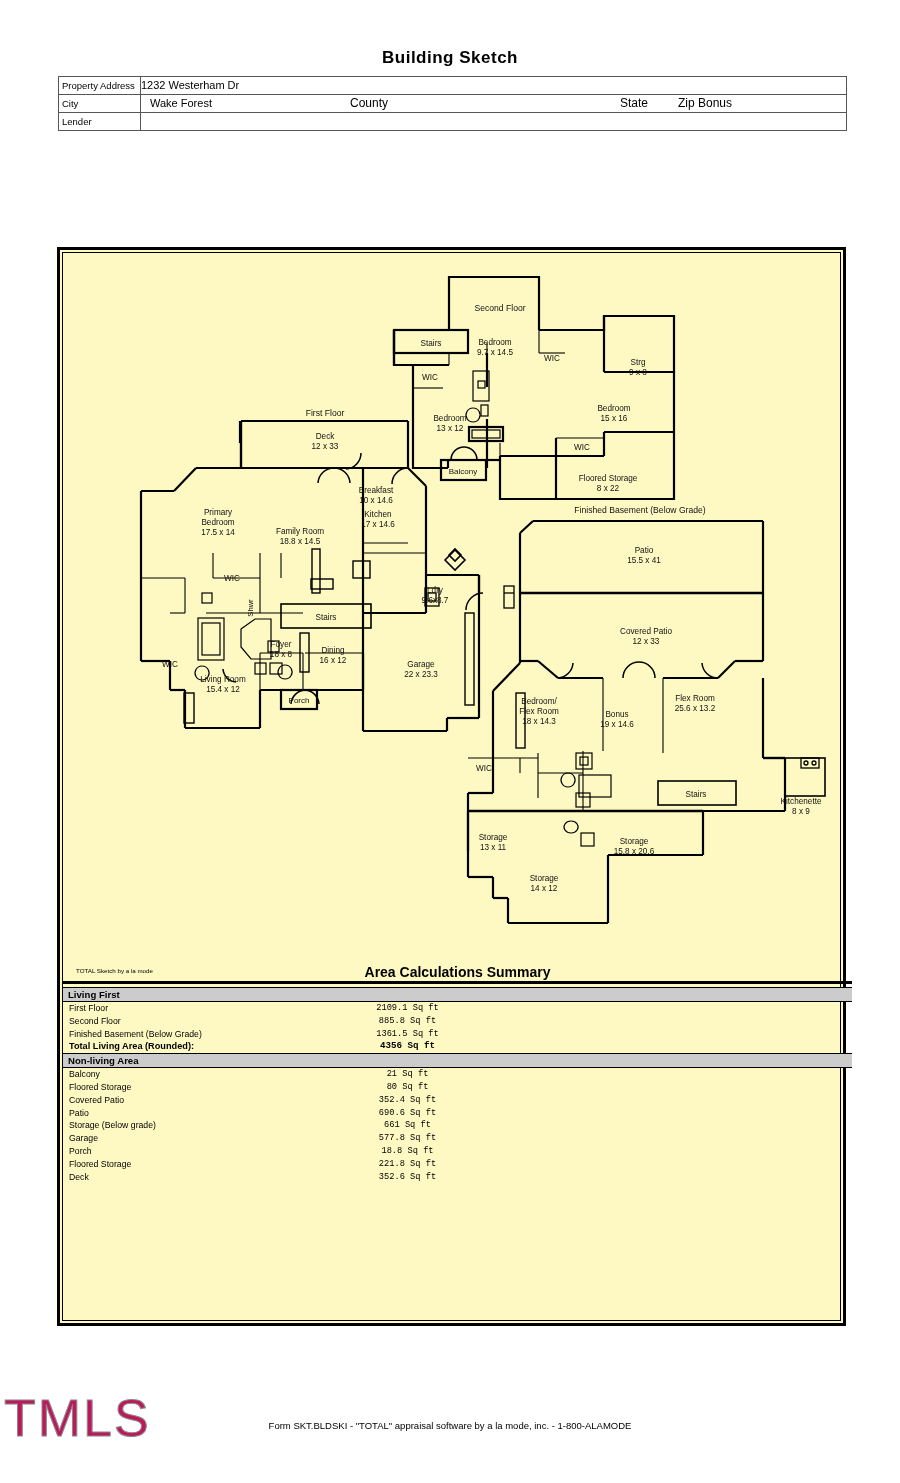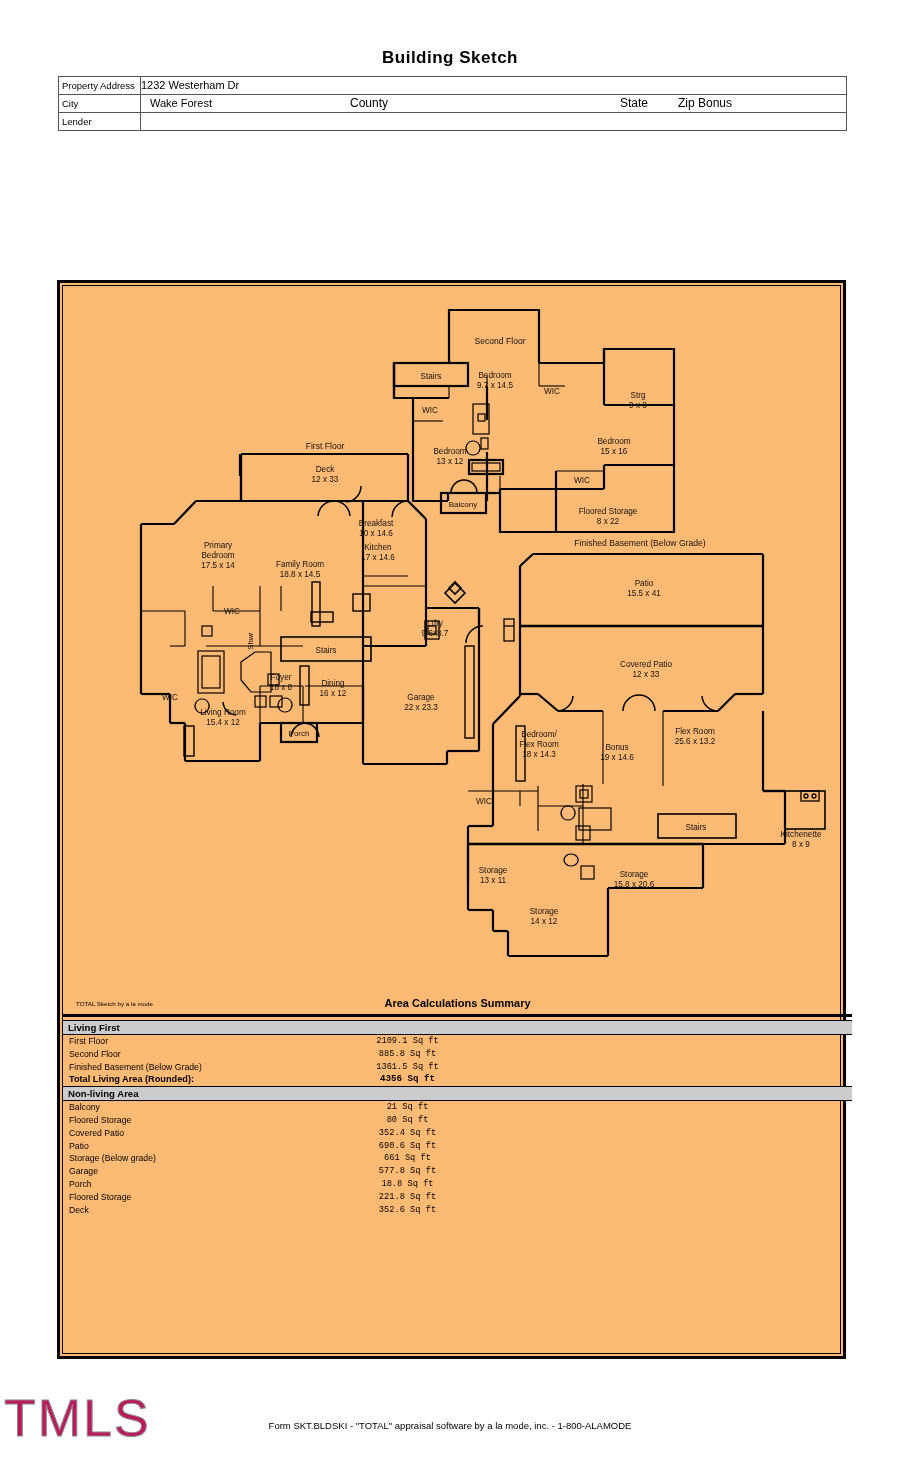--- a/index.html
+++ b/index.html
@@ -15,29 +15,29 @@
   .hdr td{border:1px solid #555;height:17px;font-size:9.5px;padding:0 0 0 3px;
           vertical-align:middle;line-height:17px;white-space:nowrap;}
   .hdr .lbl{width:78px;}
   .hdr .val{font-size:11px;padding-left:0;}
   .hdr .sub{font-size:12px;}
   .cell-flex{display:flex;align-items:center;}
   .cell-flex .v{font-size:11px;margin-left:6px;}
 
   
   .frame{position:absolute;left:57px;top:247px;width:789px;height:1079px;
-         border:3px solid #000;background:#fdba74;box-sizing:border-box;margin-top:33px;}
+         border:3px solid #000;background:#fef9c3;box-sizing:border-box;}
   .frame-inner{position:absolute;inset:2px;border:1px solid #000;}
 
   
   .sketch{position:absolute;left:0;top:0;width:789px;height:725px;}
   .sketch svg{display:block;}
   .sk-credit{position:absolute;left:13px;top:714px;font-size:6.2px;color:#000;}
   .sk-acs{position:absolute;left:0;top:711px;width:789px;text-align:center;
-          font-size:11px;font-weight:bold;}
+          font-size:14px;font-weight:bold;}
   .hr-thick{position:absolute;left:0px;top:728px;width:789px;height:3px;background:#000;}
 
   
   .areas{position:absolute;left:0px;top:734px;width:789px;}
   .sec{background:#cccccc;font-size:9.6px;font-weight:bold;padding:1px 0 1px 5px;
        line-height:11px;border-top:1px solid #000;border-bottom:1px solid #000;}
   .arow{position:relative;height:12.8px;font-size:8.7px;line-height:12.8px;}
   .arow .nm{position:absolute;left:6px;top:0;}
   .arow .vl{position:absolute;left:288px;top:0;width:113px;text-align:center;font-family:Liberation Mono, monospace;}
   .arow.total{font-weight:bold;font-size:9.2px;}

